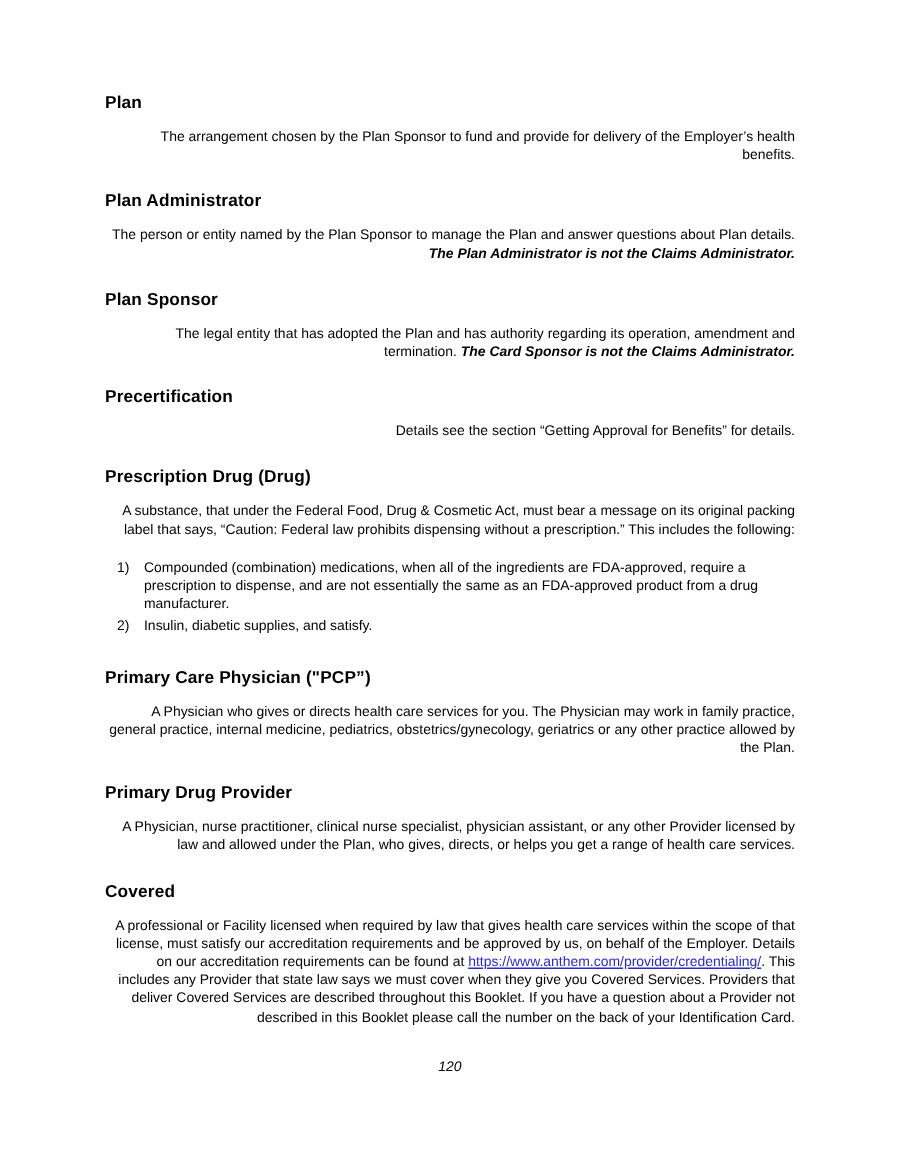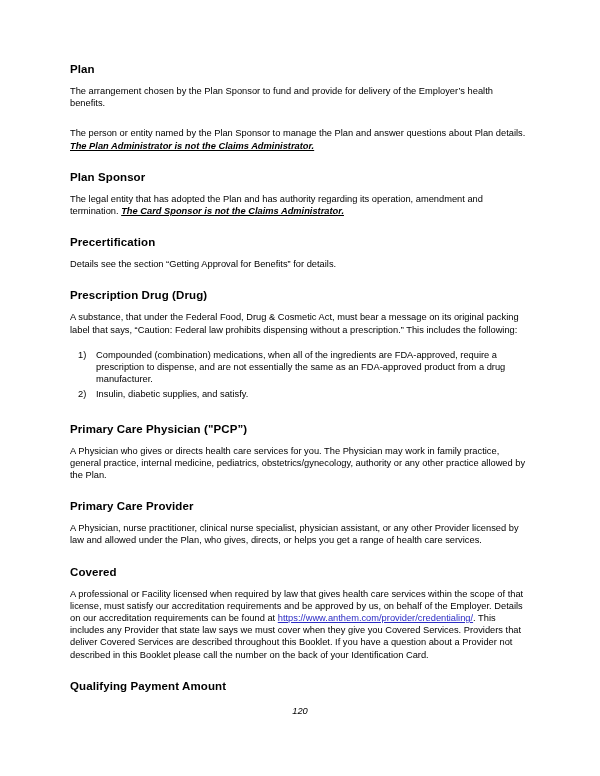--- a/index.html
+++ b/index.html
@@ -33,27 +33,26 @@
     line-height: 14px;
     margin: 0 0 9px 0;
     letter-spacing: 0.1px;
     color: #000;
   }
   p.body-text {
     font-family: "Liberation Sans", sans-serif;
     font-size: 9.3px;
     line-height: 12.2px;
     margin: 0 0 0 0;
-    text-align: left;
+    text-align: right;
     color: #000;
   }
   .bi {
     font-weight: bold;
     font-style: italic;
-    text-decoration: underline;
   }
   a.inline-link,
   .inline-link {
     color: #2a2ac4;
     text-decoration: underline;
   }
   ol.num-list {
     list-style: none;
     margin: 13px 0 0 0;
     padding: 0;
@@ -91,20 +90,21 @@
 <body>
 
 <div class="page">
   <div class="content">
 
     <h2 class="section-heading">Plan</h2>
     <p class="body-text">The arrangement chosen by the Plan Sponsor to fund and provide for delivery of the Employer’s health benefits.</p>
 
     <div class="gap-lg"></div>
 
+    <h2 class="section-heading">Plan Administrator</h2>
     <p class="body-text"><span>The person or entity named by the Plan Sponsor to manage the Plan and answer questions about Plan details.  </span><span class="bi">The Plan Administrator is not the Claims Administrator.</span></p>
 
     <div class="gap-lg"></div>
 
     <h2 class="section-heading">Plan Sponsor</h2>
     <p class="body-text"><span>The legal entity that has adopted the Plan and has authority regarding its operation, amendment and termination.  </span><span class="bi">The Card Sponsor is not the Claims Administrator.</span></p>
 
     <div class="gap-lg"></div>
 
     <h2 class="section-heading">Precertification</h2>
@@ -115,34 +115,33 @@
     <h2 class="section-heading">Prescription Drug (Drug)</h2>
     <p class="body-text">A substance, that under the Federal Food, Drug &amp; Cosmetic Act, must bear a message on its original packing label that says, “Caution: Federal law prohibits dispensing without a prescription.”  This includes the following:</p>
     <ol class="num-list">
       <li><span class="marker">1)</span><span>Compounded (combination) medications, when all of the ingredients are FDA-approved, require a prescription to dispense, and are not essentially the same as an FDA-approved product from a drug manufacturer.</span></li>
       <li><span class="marker">2)</span><span>Insulin, diabetic supplies, and satisfy.</span></li>
     </ol>
 
     <div class="gap-lg"></div>
 
     <h2 class="section-heading">Primary Care Physician ("PCP”)</h2>
-    <p class="body-text">A Physician who gives or directs health care services for you.  The Physician may work in family practice, general practice, internal medicine, pediatrics, obstetrics/gynecology, authority or any other practice allowed by the Plan.</p>
+    <p class="body-text">A Physician who gives or directs health care services for you.  The Physician may work in family practice, general practice, internal medicine, pediatrics, obstetrics/gynecology, geriatrics or any other practice allowed by the Plan.</p>
 
     <div class="gap-lg"></div>
 
-    <h2 class="section-heading">Primary Care Provider</h2>
+    <h2 class="section-heading">Primary Drug Provider</h2>
     <p class="body-text">A Physician, nurse practitioner, clinical nurse specialist, physician assistant, or any other Provider licensed by law and allowed under the Plan, who gives, directs, or helps you get a range of health care services.</p>
 
     <div class="gap-lg"></div>
 
     <h2 class="section-heading">Covered</h2>
     <p class="body-text"><span>A professional or Facility licensed when required by law that gives health care services within the scope of that license, must satisfy our accreditation requirements and be approved by us, on behalf of the Employer.  Details on our accreditation requirements can be found at </span><span class="inline-link">https://www.anthem.com/provider/credentialing/</span><span>. This includes any Provider that state law says we must cover when they give you Covered Services. Providers that deliver Covered Services are described throughout this Booklet.  If you have a question about a Provider not described in this Booklet please call the number on the back of your Identification Card.</span></p>
 
     <div class="gap-lg"></div>
 
-    <h2 class="section-heading">Qualifying Payment Amount</h2>
 
   </div>
 
   <div class="footer">
     <span>120</span>
   </div>
 </div>
 
 </body></html>

